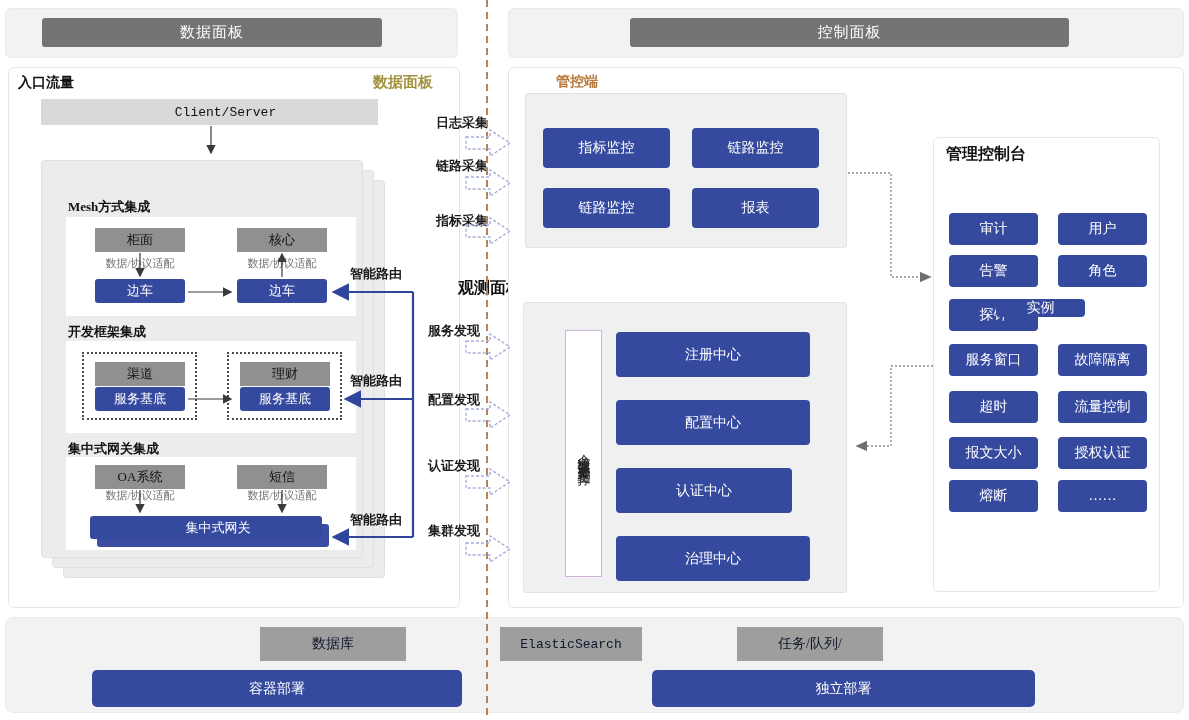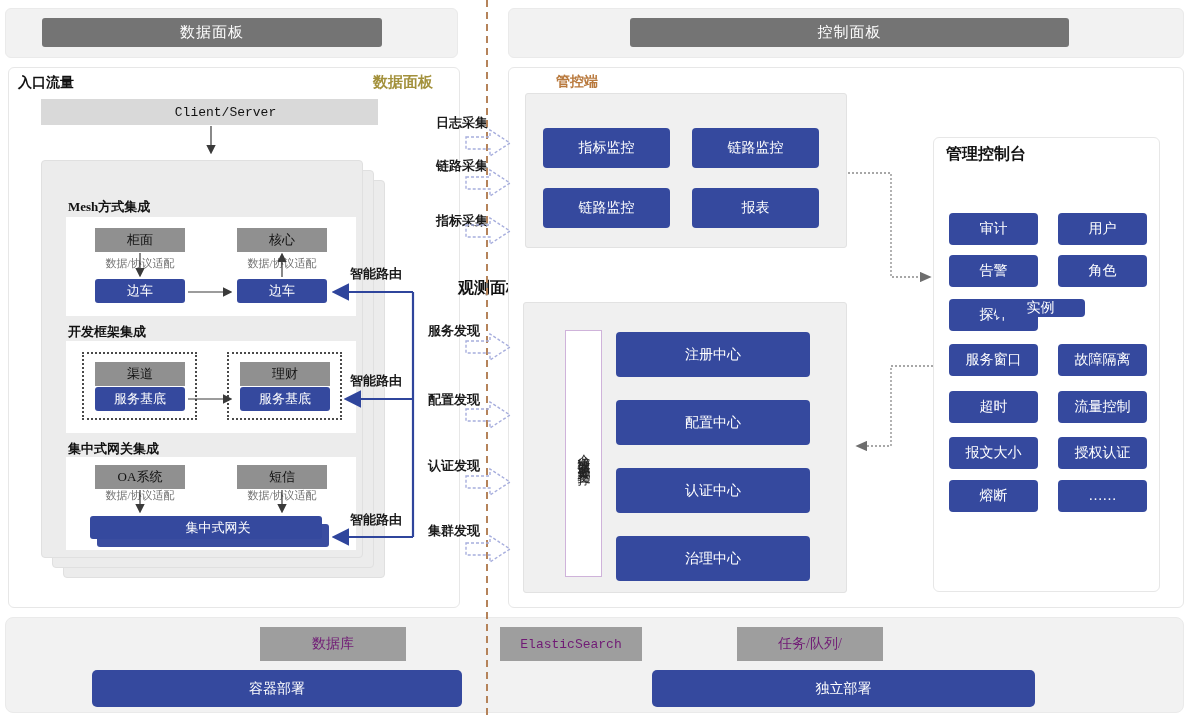--- a/index.html
+++ b/index.html
@@ -6,21 +6,21 @@
   body{font-family:"Liberation Serif","DejaVu Serif",serif;}
   #stage{position:relative;width:1189px;height:720px;background:#fff;overflow:hidden;}
   .abs{position:absolute;box-sizing:border-box;}
   .hdr-bk{background:#f2f2f2;border:1px solid #eaeaea;border-radius:6px;}
   .hdr-bar{background:#747474;color:#fff;display:flex;align-items:center;justify-content:center;font-size:15px;border-radius:3px;letter-spacing:1px;}
   .panel-white{background:#fff;border:1px solid #e7e7e7;border-radius:6px;}
   .sheet{background:#ececec;border:1px solid #e0e0e0;border-radius:4px;}
   .sec-box{background:#fff;}
   .sec-title{font-size:13px;font-weight:bold;color:#111;}
   .gbox{background:#909090;color:#111;display:flex;align-items:center;justify-content:center;font-size:13px;}
-  .gbox2{background:#9e9e9e;color:#701a75;display:flex;align-items:center;justify-content:center;font-size:14px;}
+  .gbox2{background:#9e9e9e;color:#0f172a;display:flex;align-items:center;justify-content:center;font-size:14px;}
   .bbtn{background:#35499e;color:#fff;display:flex;align-items:center;justify-content:center;font-size:13px;border-radius:3px;}
   .bbtn14{font-size:14px;border-radius:4px;}
   .dotted-box{border:2px dotted #4a4a4a;background:#fff;}
   .adapter{font-size:11px;color:#6f6f6f;text-align:center;}
   .flow-label{font-size:13px;font-weight:600;color:#1a1a1a;white-space:nowrap;}
   .gold{color:#a3913c;font-weight:bold;font-size:15px;}
   .orange{color:#b97a3e;font-weight:bold;font-size:14px;}
   .bold-title{font-weight:bold;color:#111;}
   .mono{font-family:"Liberation Mono","DejaVu Sans Mono",monospace;}
   .vert{writing-mode:vertical-rl;text-orientation:upright;letter-spacing:2px;font-size:13px;color:#222;
@@ -97,21 +97,21 @@
   <div class="abs lightpanel" style="left:525px;top:93px;width:322px;height:155px;"></div>
   <div class="abs bbtn bbtn14" style="left:543px;top:128px;width:127px;height:40px;">指标监控</div>
   <div class="abs bbtn bbtn14" style="left:692px;top:128px;width:127px;height:40px;">链路监控</div>
   <div class="abs bbtn bbtn14" style="left:543px;top:188px;width:127px;height:40px;">链路监控</div>
   <div class="abs bbtn bbtn14" style="left:692px;top:188px;width:127px;height:40px;">报表</div>
 
   <div class="abs lightpanel" style="left:523px;top:302px;width:324px;height:291px;"></div>
   <div class="abs vert" style="left:565px;top:330px;width:37px;height:247px;">企业级微服务架构支撑</div>
   <div class="abs bbtn bbtn14" style="left:616px;top:332px;width:194px;height:45px;">注册中心</div>
   <div class="abs bbtn bbtn14" style="left:616px;top:400px;width:194px;height:45px;">配置中心</div>
-  <div class="abs bbtn bbtn14" style="left:616px;top:468px;width:194px;height:45px;">认证中心</div>
+  <div class="abs bbtn bbtn14" style="left:616px;top:468px;width:176px;height:45px;">认证中心</div>
   <div class="abs bbtn bbtn14" style="left:616px;top:536px;width:194px;height:45px;">治理中心</div>
 
   <div class="abs panel-white" style="left:933px;top:137px;width:227px;height:455px;"></div>
   <div class="abs bold-title" style="left:946px;top:144px;font-size:16px;">管理控制台</div>
   <div class="abs bbtn bbtn14" style="left:949px;top:213px;width:89px;height:32px;">审计</div>
   <div class="abs bbtn bbtn14" style="left:1058px;top:213px;width:89px;height:32px;">用户</div>
   <div class="abs bbtn bbtn14" style="left:949px;top:255px;width:89px;height:32px;">告警</div>
   <div class="abs bbtn bbtn14" style="left:1058px;top:255px;width:89px;height:32px;">角色</div>
   <div class="abs bbtn bbtn14" style="left:949px;top:299px;width:89px;height:32px;">探针</div>
   <div class="abs bbtn bbtn14" style="left:996px;top:299px;width:89px;height:18px;">实例</div>

